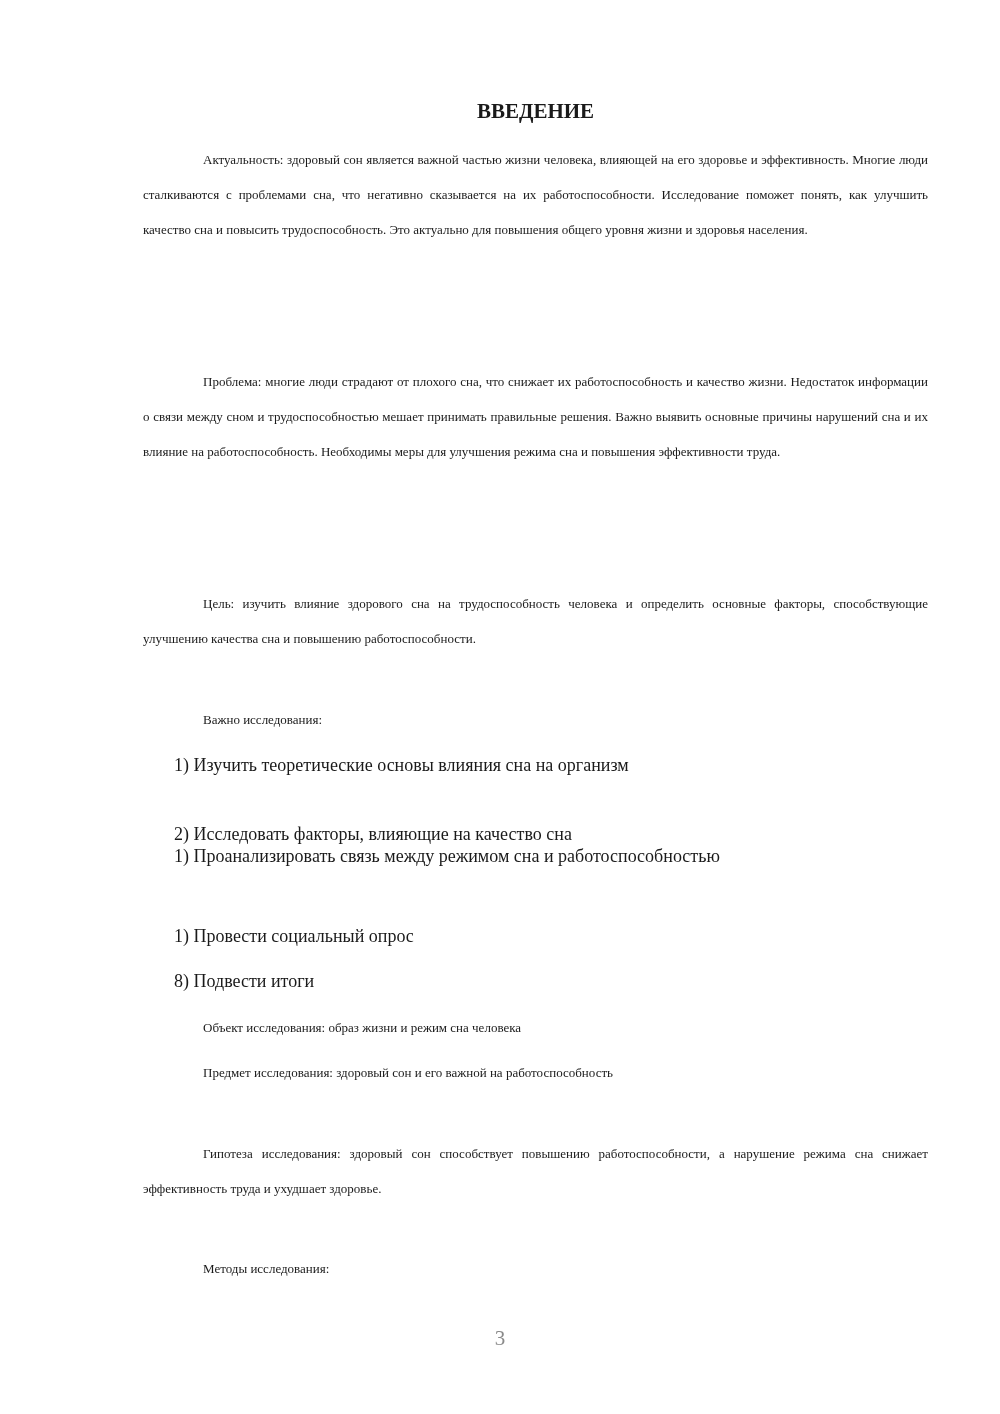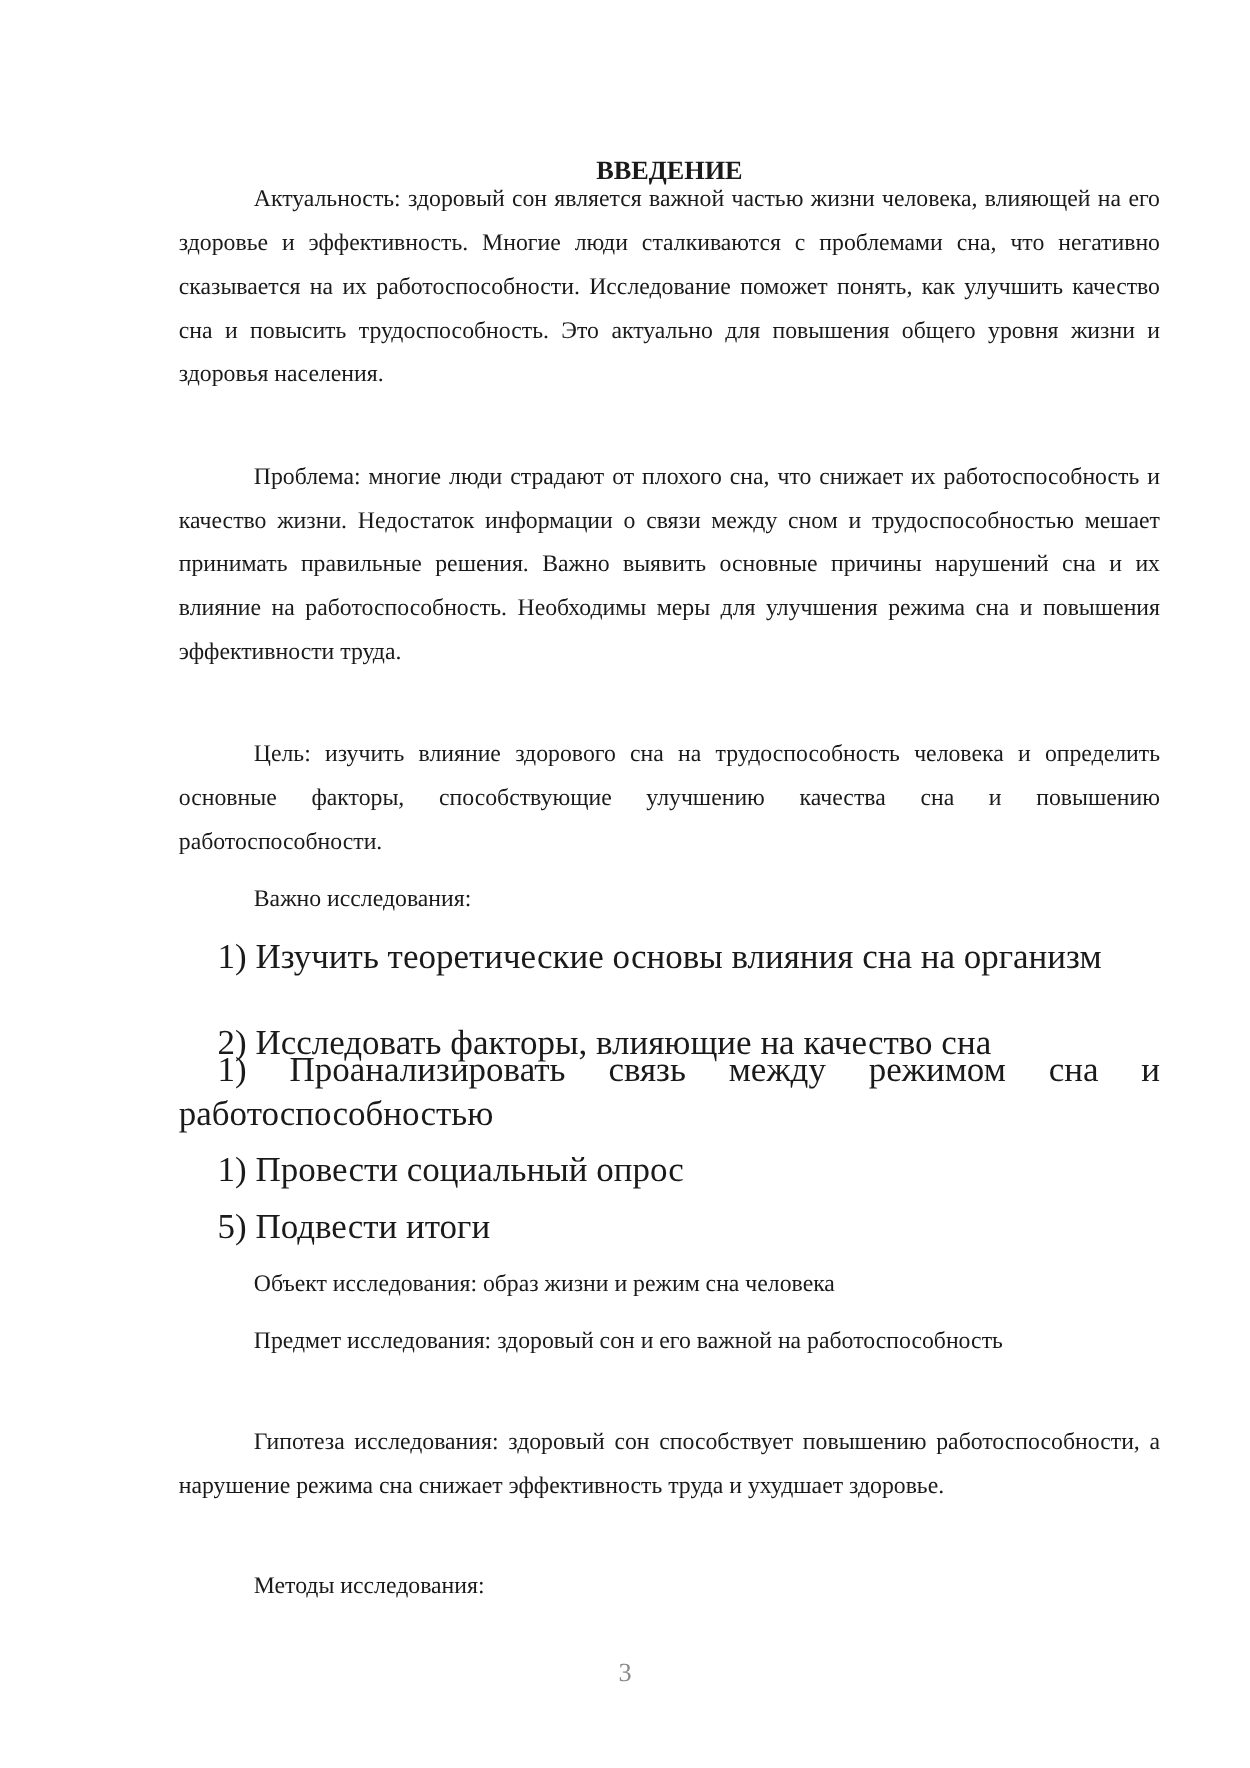--- a/index.html
+++ b/index.html
@@ -5,30 +5,30 @@
   html, body { margin: 0; padding: 0; }
   body {
     width: 1000px; height: 1414px; background: #ffffff;
     position: relative; overflow: hidden;
     font-family: "Liberation Serif", "DejaVu Serif", serif;
     color: #1a1a1a;
   }
   .page { position: absolute; left: 143px; top: 0; width: 785px; }
   .title {
     position: absolute; left: 0; width: 785px; top: 96px;
-    text-align: center; font-weight: bold; font-size: 21px; line-height: 30px; margin-top: 25px;
+    text-align: center; font-weight: bold; font-size: 21px; line-height: 30px;
   }
   .para {
     position: absolute; left: 0; width: 785px;
-    font-size: 19px; line-height: 35px; text-align: justify;
+    font-size: 13px; line-height: 35px; text-align: justify;
     text-indent: 60px; margin: 0;
   }
   .item {
     position: absolute; left: 0; width: 785px;
-    font-size: 28px; line-height: 35px; text-align: justify;
+    font-size: 18px; line-height: 35px; text-align: justify;
     text-indent: 31px; margin: 0;
   }
   .pagenum {
     position: absolute; top: 1326px; left: 0; width: 1000px;
     text-align: center; font-size: 21px; color: #8a8a8a;
   }
 </style>
 </head>
 <body>
 
@@ -37,21 +37,21 @@
 
   <p class="para" style="top:142px">Актуальность: здоровый сон является важной частью жизни человека, влияющей на его здоровье и эффективность. Многие люди сталкиваются с проблемами сна, что негативно сказывается на их работоспособности. Исследование поможет понять, как улучшить качество сна и повысить трудоспособность. Это актуально для повышения общего уровня жизни и здоровья населения.</p>
   <p class="para" style="top:364px">Проблема: многие люди страдают от плохого сна, что снижает их работоспособность и качество жизни. Недостаток информации о связи между сном и трудоспособностью мешает принимать правильные решения. Важно выявить основные причины нарушений сна и их влияние на работоспособность. Необходимы меры для улучшения режима сна и повышения эффективности труда.</p>
   <p class="para" style="top:586px">Цель: изучить влияние здорового сна на трудоспособность человека и определить основные факторы, способствующие улучшению качества сна и повышению работоспособности.</p>
   <p class="para" style="top:702px">Важно исследования:</p>
 
   <p class="item" style="top:748px">1) Изучить теоретические основы влияния сна на организм</p>
   <p class="item" style="top:817px">2) Исследовать факторы, влияющие на качество сна</p>
   <p class="item" style="top:839px">1) Проанализировать связь между режимом сна и работоспособностью</p>
   <p class="item" style="top:919px">1) Провести социальный опрос</p>
-  <p class="item" style="top:964px">5) Подвести итоги</p>
+  <p class="item" style="top:964px">8) Подвести итоги</p>
 
   <p class="para" style="top:1010px">Объект исследования: образ жизни и режим сна человека</p>
   <p class="para" style="top:1055px">Предмет исследования: здоровый сон и его важной на работоспособность</p>
   <p class="para" style="top:1136px">Гипотеза исследования: здоровый сон способствует повышению работоспособности, а нарушение режима сна снижает эффективность труда и ухудшает здоровье.</p>
   <p class="para" style="top:1251px">Методы исследования:</p>
 </div>
 
 <div class="pagenum">3</div>
 
 </body></html>

